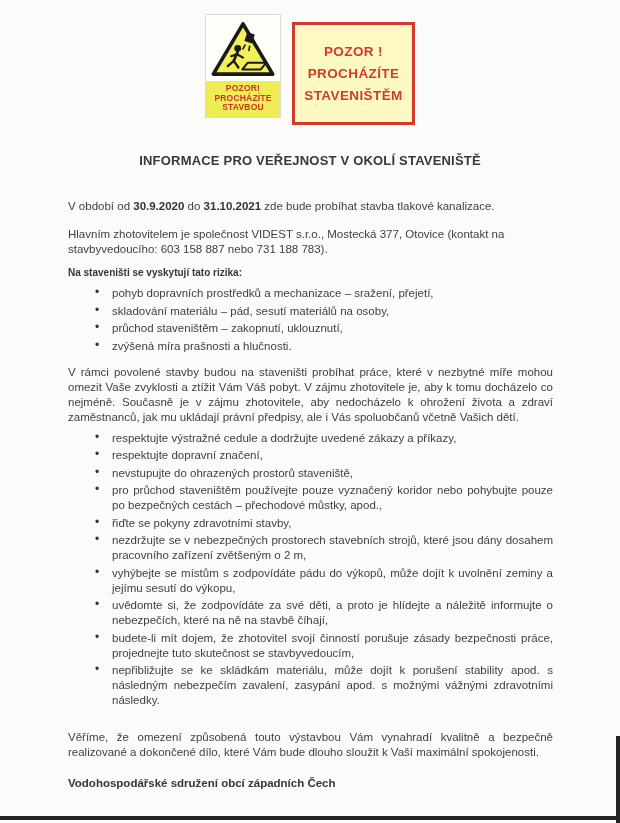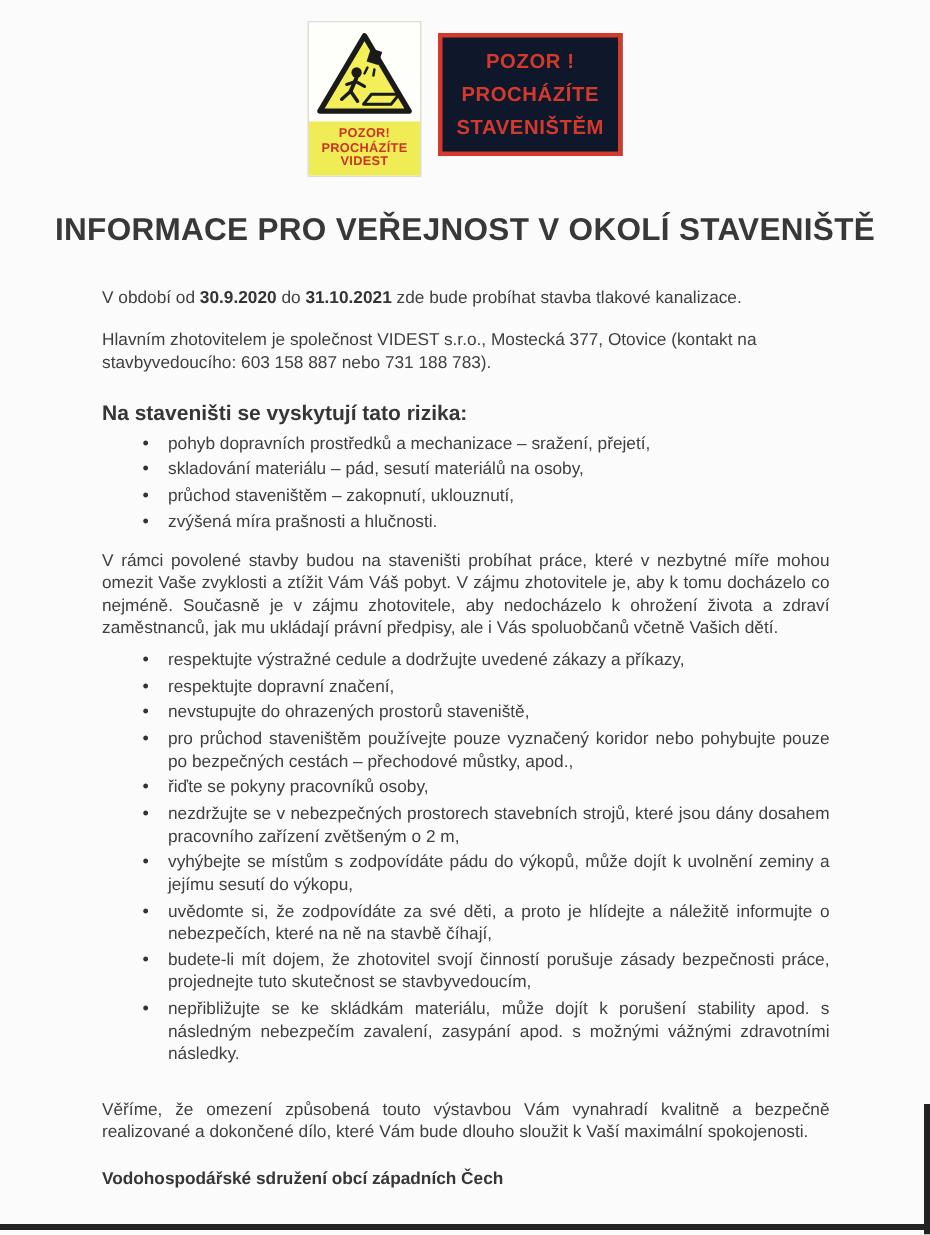--- a/index.html
+++ b/index.html
@@ -31,51 +31,51 @@
     background:#efec55;
     color:#cc3526;
     font-weight:bold;
     font-size:8.5px;line-height:9.5px;
     text-align:center;
     padding:3px 1px 4px 1px;
     letter-spacing:.2px;
   }
   .red-box{
     margin-top:8px;
-    width:123px;height:82px;
+    width:123px;height:103px;
     box-sizing:border-box;
     border:3px solid #d43a2c;
-    background:#0f172a;
+    background:#fef9c3;
     display:flex;flex-direction:column;justify-content:center;align-items:center;
     gap:8px;
   }
   .red-box .rb-line{
     color:#d43a2c;font-weight:bold;font-size:13.5px;line-height:14px;
     letter-spacing:.4px;white-space:nowrap;
   }
 
   
   .title{
     margin-top:27px;
     text-align:center;
     font-weight:bold;
-    font-size:21px;line-height:18px;
+    font-size:13px;line-height:18px;
     letter-spacing:.2px;
     color:#383838;
   }
   .content{
     margin:0 67px 0 68px;
     font-size:11.5px;line-height:15px;
   }
   .para{margin:0;text-align:justify;}
   .p-period{margin-top:29px;text-align:left;}
   .p-contractor{margin-top:13px;text-align:left;}
   .sec-heading{
-    margin:18px 0 0 0;
-    font-weight:bold;font-size:14px;line-height:15px;color:#363636;
+    margin:8px 0 0 0;
+    font-weight:bold;font-size:10px;line-height:15px;color:#363636;
   }
   ul.bullets{
     list-style:none;
     margin:6px 0 0 0;padding:0;
   }
   ul.bullets li{
     position:relative;
     padding-left:44px;
     margin-bottom:2.5px;
     text-align:justify;
@@ -122,21 +122,21 @@
           <circle cx="42" cy="44" r="5.2" fill="#1a1a1a"></circle>
           <path d="M42 49 L36 63" stroke="#1a1a1a" stroke-width="4" stroke-linecap="round" fill="none"></path>
           <path d="M41 53 L50 58 M41 53 L32 56" stroke="#1a1a1a" stroke-width="3.2" stroke-linecap="round" fill="none"></path>
           <path d="M36 63 L27 71 M36 63 L43 73" stroke="#1a1a1a" stroke-width="3.5" stroke-linecap="round" fill="none"></path>
           <path d="M57 66 h28 l-8 10 h-28 z" fill="none" stroke="#1a1a1a" stroke-width="3" stroke-linejoin="round"></path>
         </svg>
       </div>
       <div class="label">
         <div>POZOR!</div>
         <div>PROCHÁZÍTE</div>
-        <div>VIDEST</div>
+        <div>STAVBOU</div>
       </div>
     </div>
 
     <div class="red-box">
       <div class="rb-line">POZOR !</div>
       <div class="rb-line">PROCHÁZÍTE</div>
       <div class="rb-line">STAVENIŠTĚM</div>
     </div>
 
   </div>
@@ -159,21 +159,21 @@
     </ul>
 
     <p class="para p-middle">V rámci povolené stavby budou na staveništi probíhat práce, které v nezbytné míře mohou omezit Vaše zvyklosti a ztížit Vám Váš pobyt. V zájmu zhotovitele je, aby k tomu docházelo co nejméně. Současně je v zájmu zhotovitele, aby nedocházelo k ohrožení života a zdraví zaměstnanců, jak mu ukládají právní předpisy, ale i Vás spoluobčanů včetně Vašich dětí.</p>
 
 
     <ul class="bullets">
       <li>respektujte výstražné cedule a dodržujte uvedené zákazy a příkazy,</li>
       <li>respektujte dopravní značení,</li>
       <li>nevstupujte do ohrazených prostorů staveniště,</li>
       <li>pro průchod staveništěm používejte pouze vyznačený koridor nebo pohybujte pouze po bezpečných cestách – přechodové můstky, apod.,</li>
-      <li>řiďte se pokyny pracovníků osoby,</li>
+      <li>řiďte se pokyny zdravotními stavby,</li>
       <li>nezdržujte se v nebezpečných prostorech stavebních strojů, které jsou dány dosahem pracovního zařízení zvětšeným o 2 m,</li>
       <li>vyhýbejte se místům s zodpovídáte pádu do výkopů, může dojít k uvolnění zeminy a jejímu sesutí do výkopu,</li>
       <li>uvědomte si, že zodpovídáte za své děti, a proto je hlídejte a náležitě informujte o nebezpečích, které na ně na stavbě číhají,</li>
       <li>budete-li mít dojem, že zhotovitel svojí činností porušuje zásady bezpečnosti práce, projednejte tuto skutečnost se stavbyvedoucím,</li>
       <li>nepřibližujte se ke skládkám materiálu, může dojít k porušení stability apod. s následným nebezpečím zavalení, zasypání apod. s možnými vážnými zdravotními následky.</li>
     </ul>
 
     <p class="para p-closing">Věříme, že omezení způsobená touto výstavbou Vám vynahradí kvalitně a bezpečně realizované a dokončené dílo, které Vám bude dlouho sloužit k Vaší maximální spokojenosti.</p>
 
     <p class="para signature">Vodohospodářské sdružení obcí západních Čech</p>

